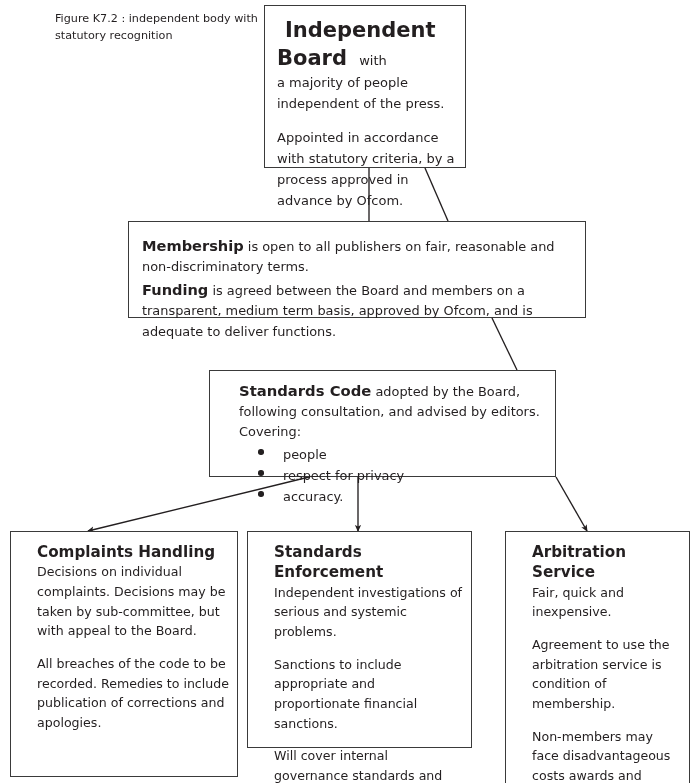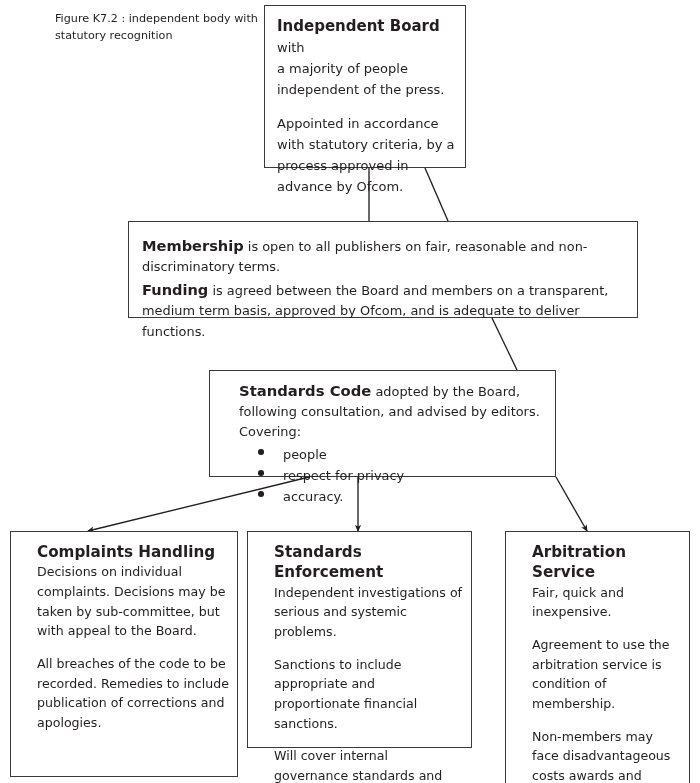--- a/index.html
+++ b/index.html
@@ -38,23 +38,23 @@
 
   
   #caption{
     position:absolute;left:55px;top:11px;width:215px;z-index:3;
     font-size:11.2px;line-height:1.48;color:#231f20;
   }
 
   
   #board{left:264px;top:5px;width:202px;height:163px;
          font-size:13px;line-height:1.62;padding:10px 10px 8px 12px;}
-  #board .ttl{display:inline;font-size:15px;margin:0;}
+  #board .ttl{display:inline;font-size:21px;margin:8px;}
 
-  #membership{left:128px;top:221px;width:510px;height:97px;
+  #membership{left:128px;top:221px;width:458px;height:97px;
               font-size:12.9px;line-height:1.58;padding:12px 12px 8px 13px;}
   #membership .hd{font-size:14.6px;}
 
   #standards{left:209px;top:370px;width:347px;height:107px;
              font-size:12.9px;line-height:1.55;padding:10px 10px 6px 29px;}
   #standards .ttl{display:inline;font-size:14.8px;}
   #standards ul{margin:2px 0 0 0;padding:0 0 0 44px;list-style:none;}
   #standards li{position:relative;line-height:1.63;}
   #standards li .bullet{
      position:absolute;left:-25px;top:0.40em;

